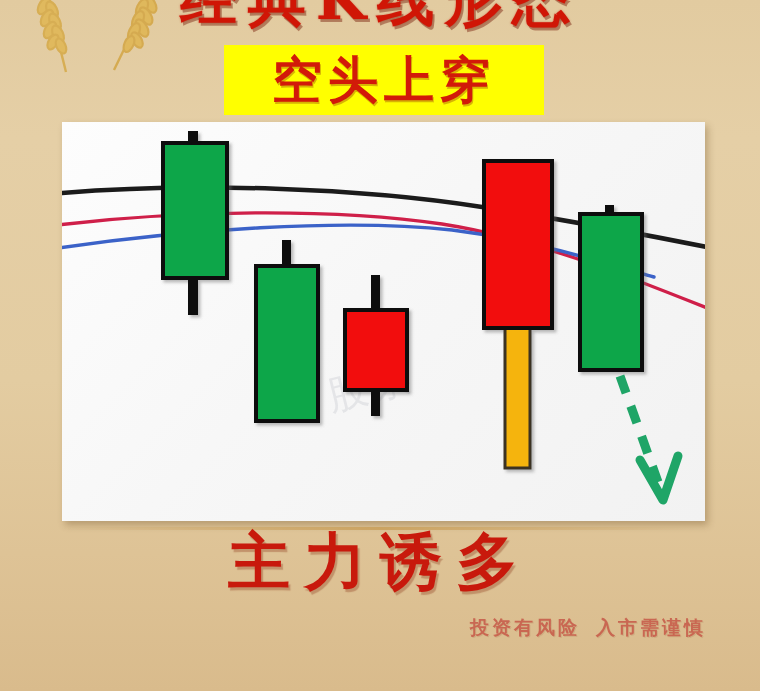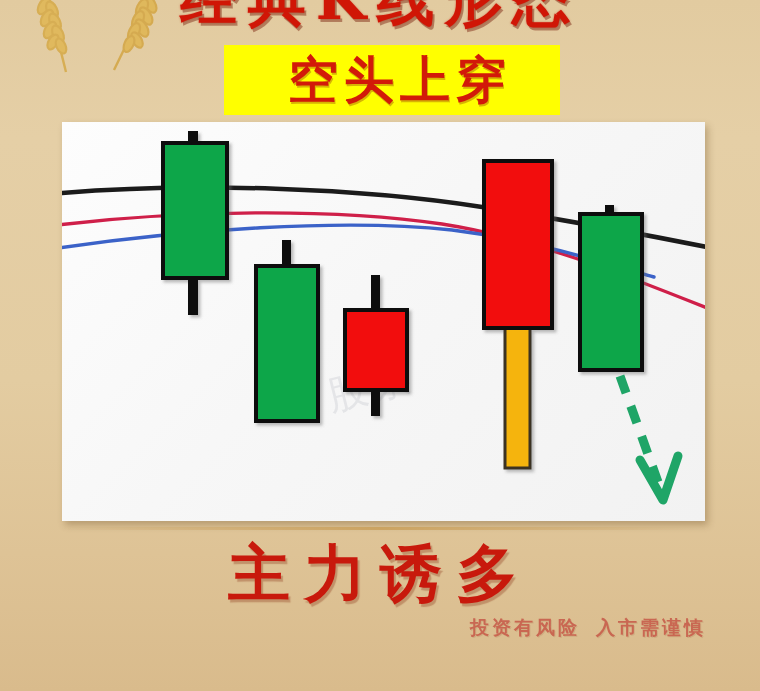--- a/index.html
+++ b/index.html
@@ -23,21 +23,21 @@
     font-weight:bold;font-size:58px;letter-spacing:10px;
     color:#d01606;
     text-shadow:2px 3px 0 rgba(120,30,10,.45), 0 0 2px rgba(200,40,20,.6);
     white-space:nowrap;
   }
 
   
   .yellow-banner{
     position:absolute;left:224px;top:45px;width:320px;height:70px;
     background:#ffff00;
-    display:flex;align-items:center;justify-content:center;padding-left:16px;
+    display:flex;align-items:center;justify-content:center;
   }
   .yellow-banner span{
     font-family:"DejaVu Serif","Liberation Serif",serif;
     font-weight:bold;font-size:50px;letter-spacing:6px;color:#d21a09;
     text-shadow:1px 2px 0 rgba(140,40,10,.35);
     white-space:nowrap;line-height:1;
   }
 
   
   .chart-panel{
@@ -65,21 +65,21 @@
   }
   .overlay-band span{
     font-family:"DejaVu Sans","Liberation Sans",sans-serif;
     font-weight:bold;font-size:25px;color:#ffffff;
     letter-spacing:0px;white-space:nowrap;line-height:1;
     text-shadow:0 1px 1px rgba(40,90,110,.35);
   }
 
   
   .bottom-caption{
-    position:absolute;left:0;right:0;top:533px;height:82px;
+    position:absolute;left:0;right:0;top:521px;height:82px;
     text-align:center;line-height:82px;
     font-family:"DejaVu Serif","Liberation Serif",serif;
     font-weight:bold;font-size:62px;letter-spacing:14px;color:#c8190c;
     text-shadow:2px 3px 1px rgba(130,35,10,.30);
     white-space:nowrap;
   }
   
   .gold-rule{
     position:absolute;left:60px;top:527px;width:640px;height:3px;
     background:linear-gradient(90deg,rgba(190,150,80,0),#c89b52,rgba(190,150,80,0));

